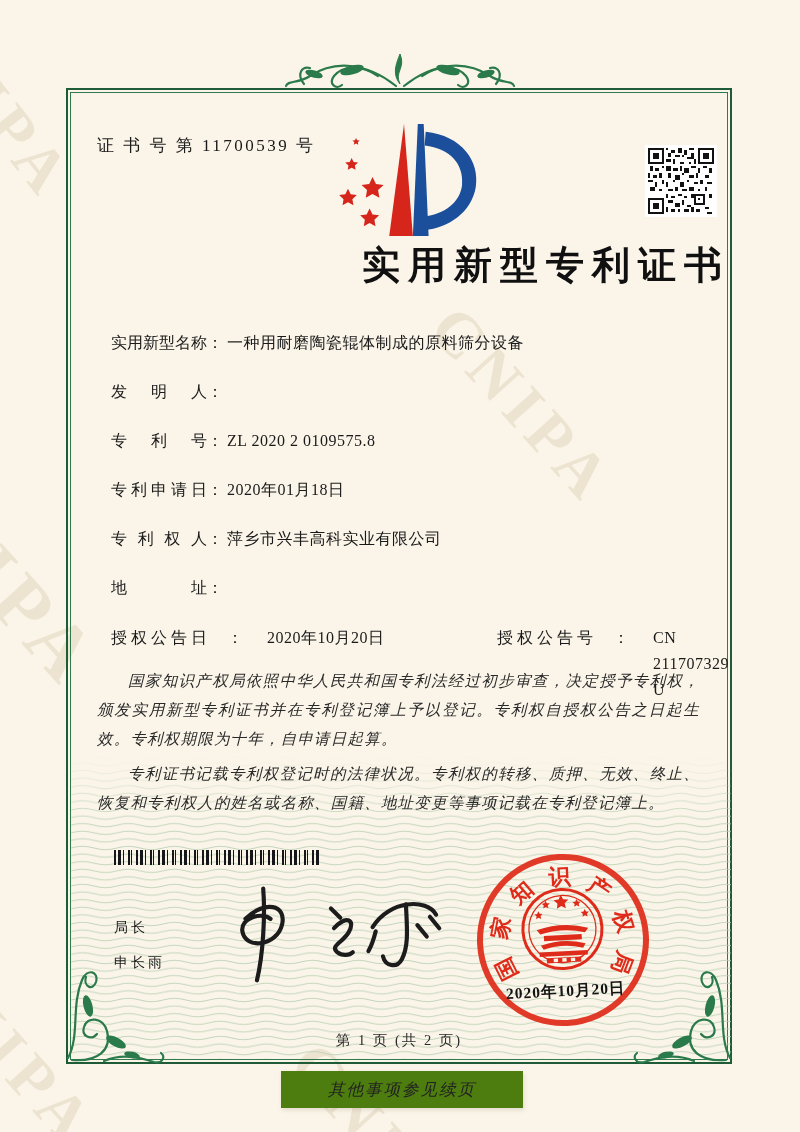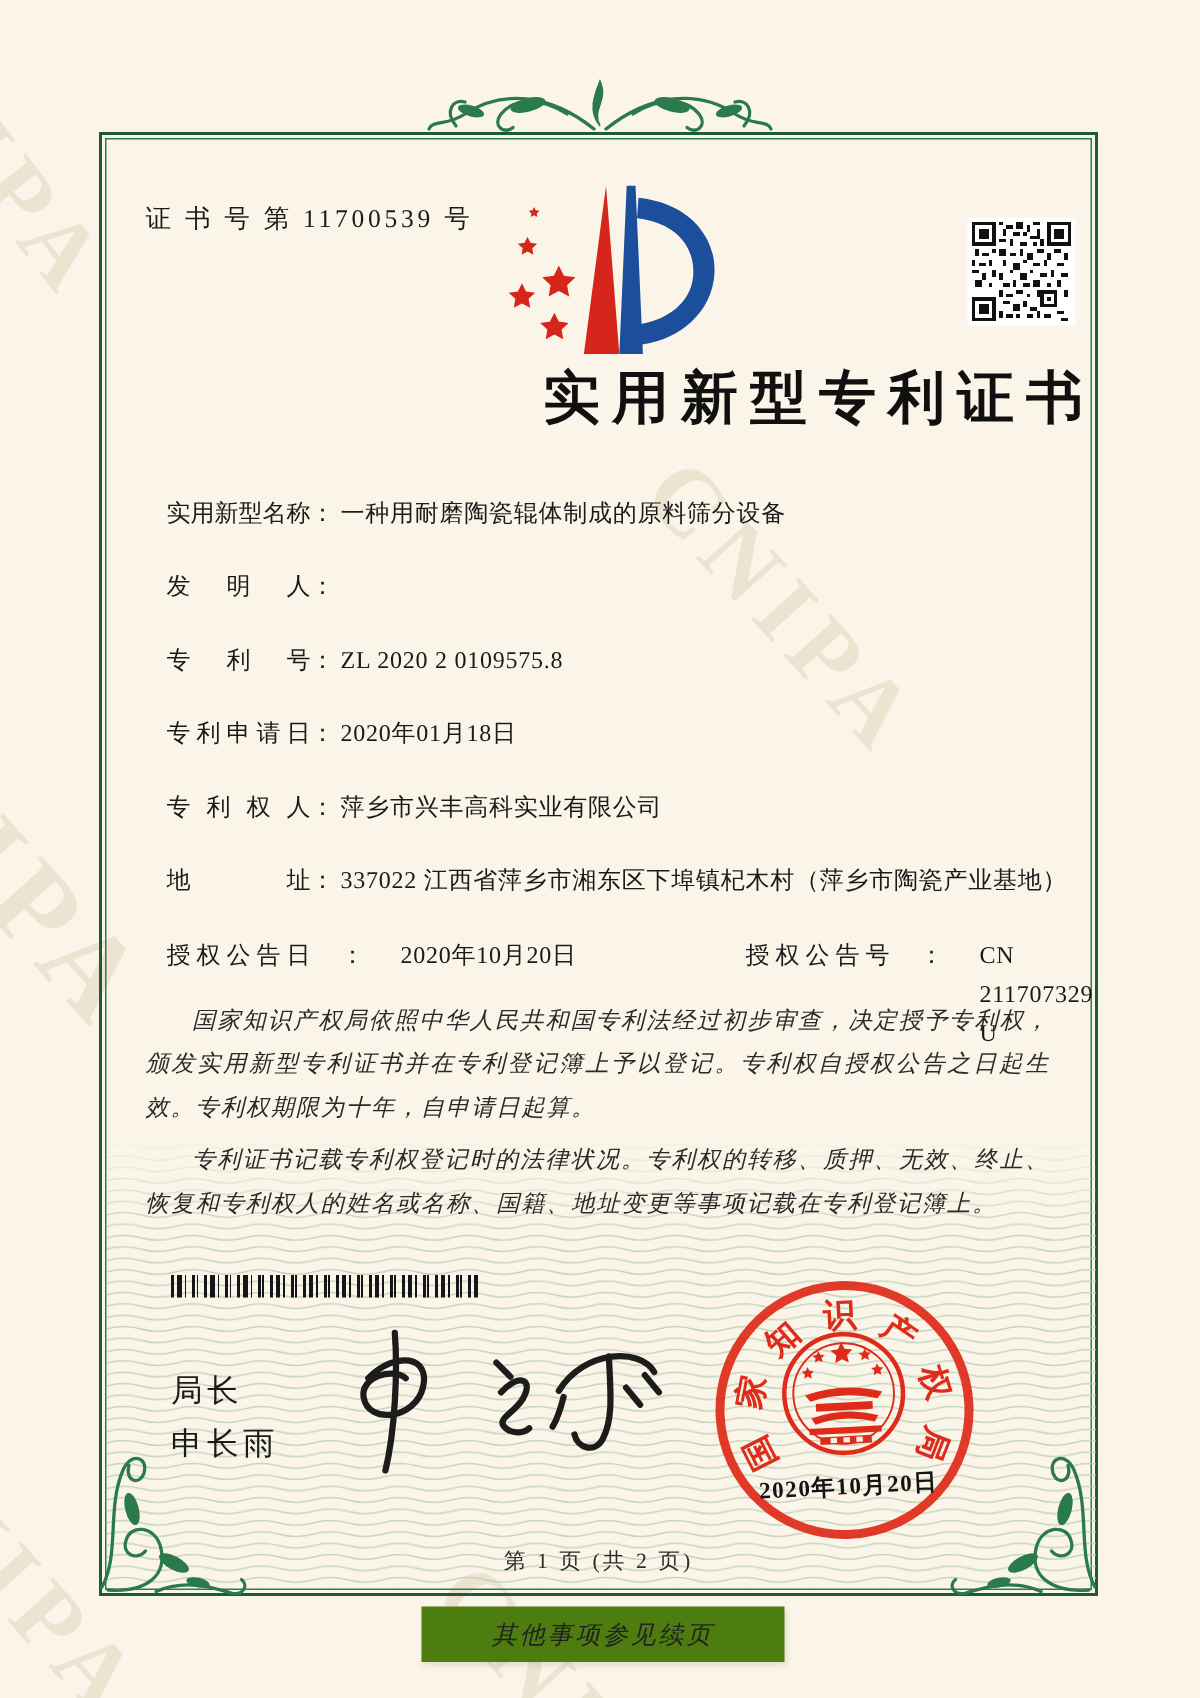--- a/index.html
+++ b/index.html
@@ -64,21 +64,21 @@
     position:absolute;left:46px;top:760px;width:206px;height:15px;
     background:
       repeating-linear-gradient(90deg,
         #15151a 0 2px,transparent 2px 4px,
         #15151a 4px 7px,transparent 7px 9px,
         #15151a 9px 10px,transparent 10px 14px,
         #15151a 14px 16px,transparent 16px 17px,
         #15151a 17px 18px,transparent 18px 22px);
   }
   
-  .sig-labels{position:absolute;left:46px;top:820px;font-size:21px;line-height:35px;letter-spacing:3px;}
+  .sig-labels{position:absolute;left:46px;top:820px;font-size:14px;line-height:35px;letter-spacing:3px;}
   .sig-script{position:absolute;left:140px;top:793px;width:250px;height:105px;}
   
   .seal{
     position:absolute;left:409px;top:764px;width:172px;height:172px;
     transform:rotate(-3deg);
   }
   .seal-ring{
     position:absolute;left:0;top:0;right:0;bottom:0;border-radius:50%;
     border:6px solid rgba(223,43,26,.93);
   }
@@ -261,21 +261,20 @@
         <span class="fvalue">2020年01月18日</span>
     </div>
     <div class="row">
       <span class="flabel">专利权人</span>
         <span class="fcolon">：</span>
         <span class="fvalue">萍乡市兴丰高科实业有限公司</span>
     </div>
     <div class="row addr">
       <span class="flabel">地址</span>
         <span class="fcolon">：</span>
-        <span class="fvalue">337022 江西省萍乡市湘东区下埠镇杞木村（萍乡市陶瓷产业基地）</span>
     </div>
     <div class="row grant">
       <span class="flabel">授权公告日</span>
         <span class="fcolon">：</span>
         <span class="gdate">2020年10月20日</span>
         <span class="flabel">授权公告号</span>
         <span class="fcolon">：</span>
         <span class="fvalue">CN 211707329 U</span>
     </div>
   </div>

